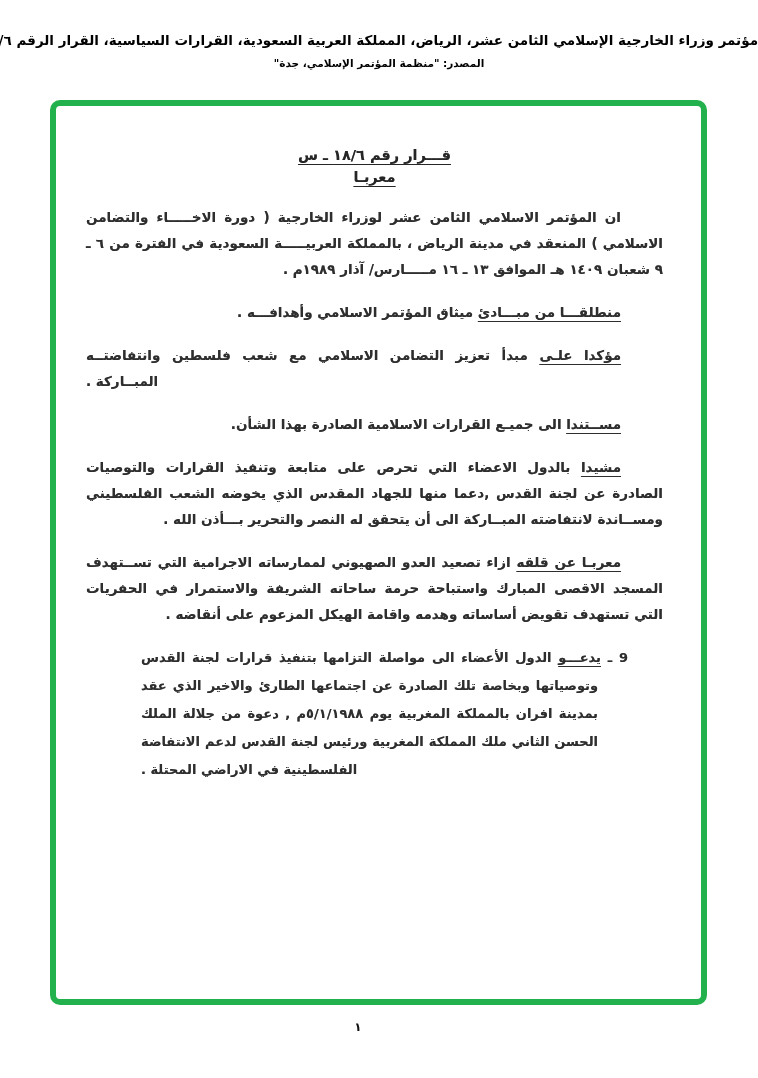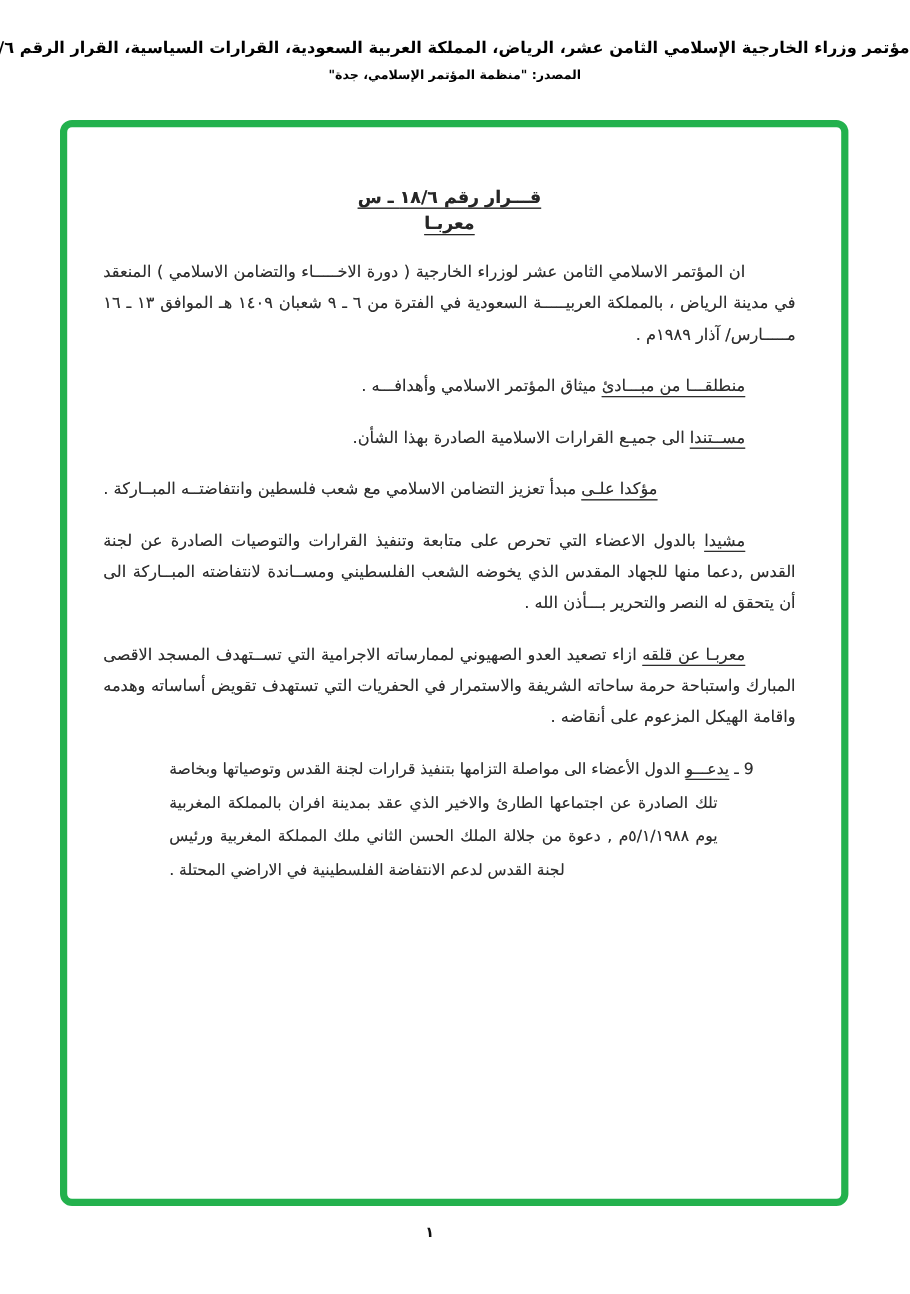--- a/index.html
+++ b/index.html
@@ -15,37 +15,38 @@
   .hdr-line1{font-size:13.5px;font-weight:bold;white-space:nowrap;letter-spacing:0;}
   .hdr-line2{font-size:10.5px;font-weight:bold;margin-top:9px;}
   
   .frame{
     position:absolute;left:50px;top:100px;width:657px;height:905px;
     box-sizing:border-box;border:6px solid #23b14d;border-radius:10px;
     background:#fff;
   }
   .doc{
     position:absolute;inset:0;box-sizing:border-box;
-    padding:48px 38px 0 30px;
+    padding:38px 38px 0 30px;
     direction:rtl;color:#2e2e2e;
     font-size:13.5px;
     text-shadow:0 0 0.5px rgba(46,46,46,0.55);
   }
   .doc-title{
     text-align:center;font-weight:bold;font-size:14.5px;
     line-height:22px;margin-bottom:16px;color:#262626;
   }
   .doc-title .t{
     text-decoration:underline;text-underline-offset:4px;text-decoration-thickness:1.3px;
   }
   .para{
     margin:0 0 17px 0;
     line-height:26px;
     text-align:justify;text-align-last:right;
     text-indent:42px;
+    font-weight:bold;
   }
   .para.last-left{text-align-last:left;}
   .lead{
     text-decoration:underline;text-underline-offset:3.5px;text-decoration-thickness:1.2px;margin-top:20px;
   }
   .item{
     margin-top:14px;margin-right:35px;margin-left:55px;
     padding-right:30px;text-indent:-30px;
     font-size:13px;line-height:28px;
   }
@@ -66,22 +67,22 @@
 
 <div class="frame" id="doc-frame" style="border-color: rgb(35, 177, 77);">
   <div class="doc" style="color: rgb(46, 46, 46);">
     <div class="doc-title">
       <div><span class="t">قـــرار رقم ١٨/٦ ـ س</span></div>
       <div><span class="t">معربـا</span></div>
     </div>
     <div id="doc-body">
         <p class="para">ان المؤتمر الاسلامي الثامن عشر لوزراء الخارجية ( دورة الاخـــــاء والتضامن الاسلامي ) المنعقد في مدينة الرياض ، بالمملكة العربيـــــة السعودية في الفترة من ٦ ـ ٩ شعبان ١٤٠٩ هـ الموافق ١٣ ـ ١٦ مـــــارس/ آذار ١٩٨٩م .</p>
         <p class="para"><span class="lead">منطلقـــا من مبـــادئ</span> ميثاق المؤتمر الاسلامي وأهدافـــه .</p>
+        <p class="para last-left"><span class="lead">مؤكدا علـى</span> مبدأ تعزيز التضامن الاسلامي مع شعب فلسطين وانتفاضتــه المبــاركة .</p>
         <p class="para"><span class="lead">مســتندا</span> الى جميـع القرارات الاسلامية الصادرة بهذا الشأن.</p>
-        <p class="para last-left"><span class="lead">مؤكدا علـى</span> مبدأ تعزيز التضامن الاسلامي مع شعب فلسطين وانتفاضتــه المبــاركة .</p>
         <p class="para"><span class="lead">مشيدا</span> بالدول الاعضاء التي تحرص على متابعة وتنفيذ القرارات والتوصيات الصادرة عن لجنة القدس ,دعما منها للجهاد المقدس الذي يخوضه الشعب الفلسطيني ومســاندة لانتفاضته المبــاركة الى أن يتحقق له النصر والتحرير بـــأذن الله .</p>
         <p class="para"><span class="lead">معربـا عن قلقه</span> ازاء تصعيد العدو الصهيوني لممارساته الاجرامية التي تســتهدف المسجد الاقصى المبارك واستباحة حرمة ساحاته الشريفة والاستمرار في الحفريات التي تستهدف تقويض أساساته وهدمه واقامة الهيكل المزعوم على أنقاضه .</p>
         <p class="para item last-left"><span class="num">9 ـ </span><span class="lead">يدعـــو</span> الدول الأعضاء الى مواصلة التزامها بتنفيذ قرارات لجنة القدس وتوصياتها وبخاصة تلك الصادرة عن اجتماعها الطارئ والاخير الذي عقد بمدينة افران بالمملكة المغربية يوم ٥/١/١٩٨٨م , دعوة من جلالة الملك الحسن الثاني ملك المملكة المغربية ورئيس لجنة القدس لدعم الانتفاضة الفلسطينية في الاراضي المحتلة .</p>
       </div>
   </div>
 </div>
 
 <div class="pageno">١</div>
 
 </body></html>

